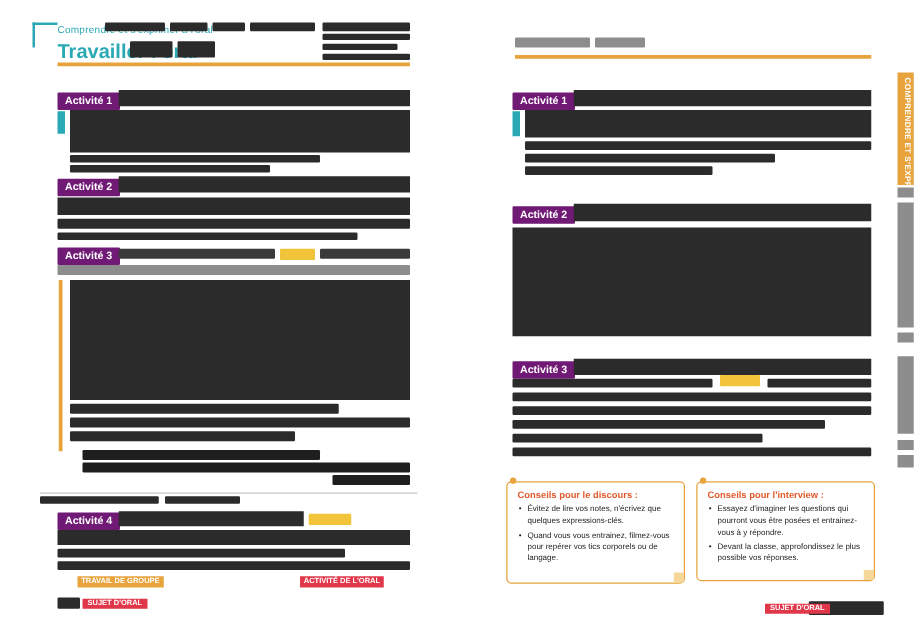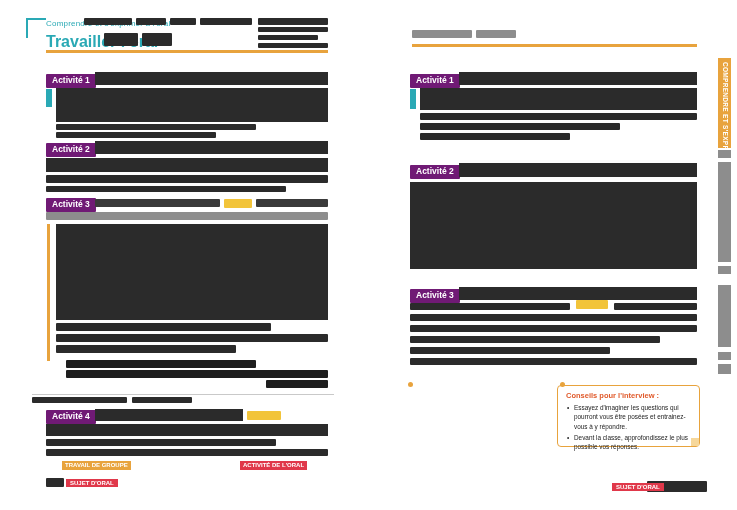--- a/index.html
+++ b/index.html
@@ -305,23 +305,31 @@
     <div class="hl-yellow" style="left:204px; top:300px; width:32px; height:9px;"></div>
     <div class="block-area" style="left:87px; top:287px; width:238px; height:13px;"></div>
     <div class="bar" style="left:38px; top:303px; width:160px; height:7px;"></div>
     <div class="bar" style="left:242px; top:303px; width:83px; height:7px;"></div>
     <div class="bar" style="left:38px; top:314px; width:287px; height:7px;"></div>
     <div class="bar" style="left:38px; top:325px; width:287px; height:7px;"></div>
     <div class="bar" style="left:38px; top:336px; width:250px; height:7px;"></div>
     <div class="bar" style="left:38px; top:347px; width:200px; height:7px;"></div>
     <div class="bar" style="left:38px; top:358px; width:287px; height:7px;"></div>
 
+    <div class="advice" style="left:33px; top:385px; width:143px; height:82px;">
+      <p class="advice-title">Conseils pour le discours :</p>
+      <ul>
+        <li>Évitez de lire vos notes, n'écrivez que quelques expressions-clés.</li>
+        <li>Quand vous vous entrainez, filmez-vous pour repérer vos tics corporels ou de langage.</li>
+      </ul>
+      <div class="advice-corner" style="right:0; bottom:0;"></div>
+    </div>
     <div class="pin" style="left:36px; top:382px;"></div>
 
-    <div class="advice" style="left:185px; top:385px; width:143px; height:62px;">
+    <div class="advice" style="left:185px; top:385px; width:143px; height:80px;">
       <p class="advice-title">Conseils pour l'interview :</p>
       <ul>
         <li>Essayez d'imaginer les questions qui pourront vous être posées et entrainez-vous à y répondre.</li>
         <li>Devant la classe, approfondissez le plus possible vos réponses.</li>
       </ul>
       <div class="advice-corner" style="right:0; bottom:0;"></div>
     </div>
     <div class="pin" style="left:188px; top:382px;"></div>
 
     <div class="bar" style="left:275px; top:481px; width:60px; height:11px;"></div>

